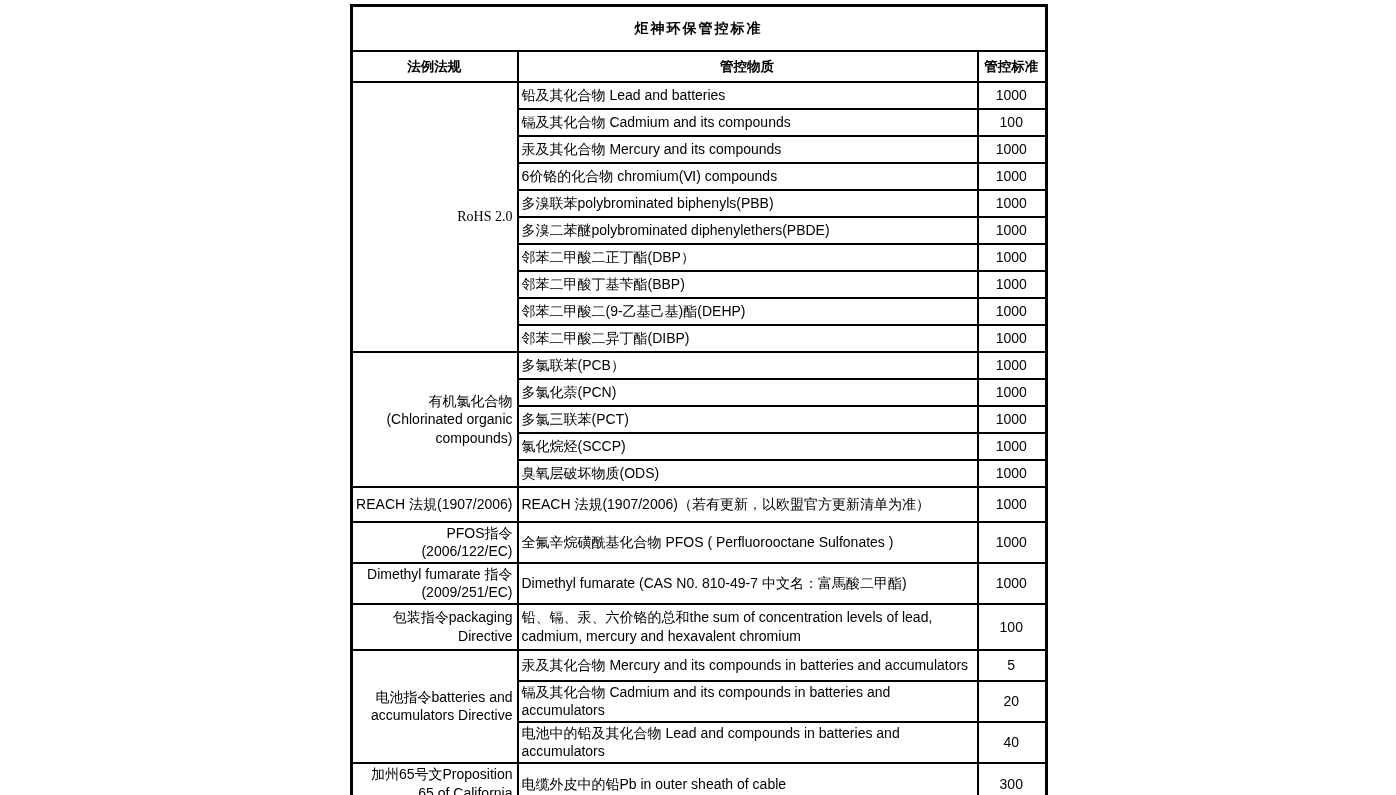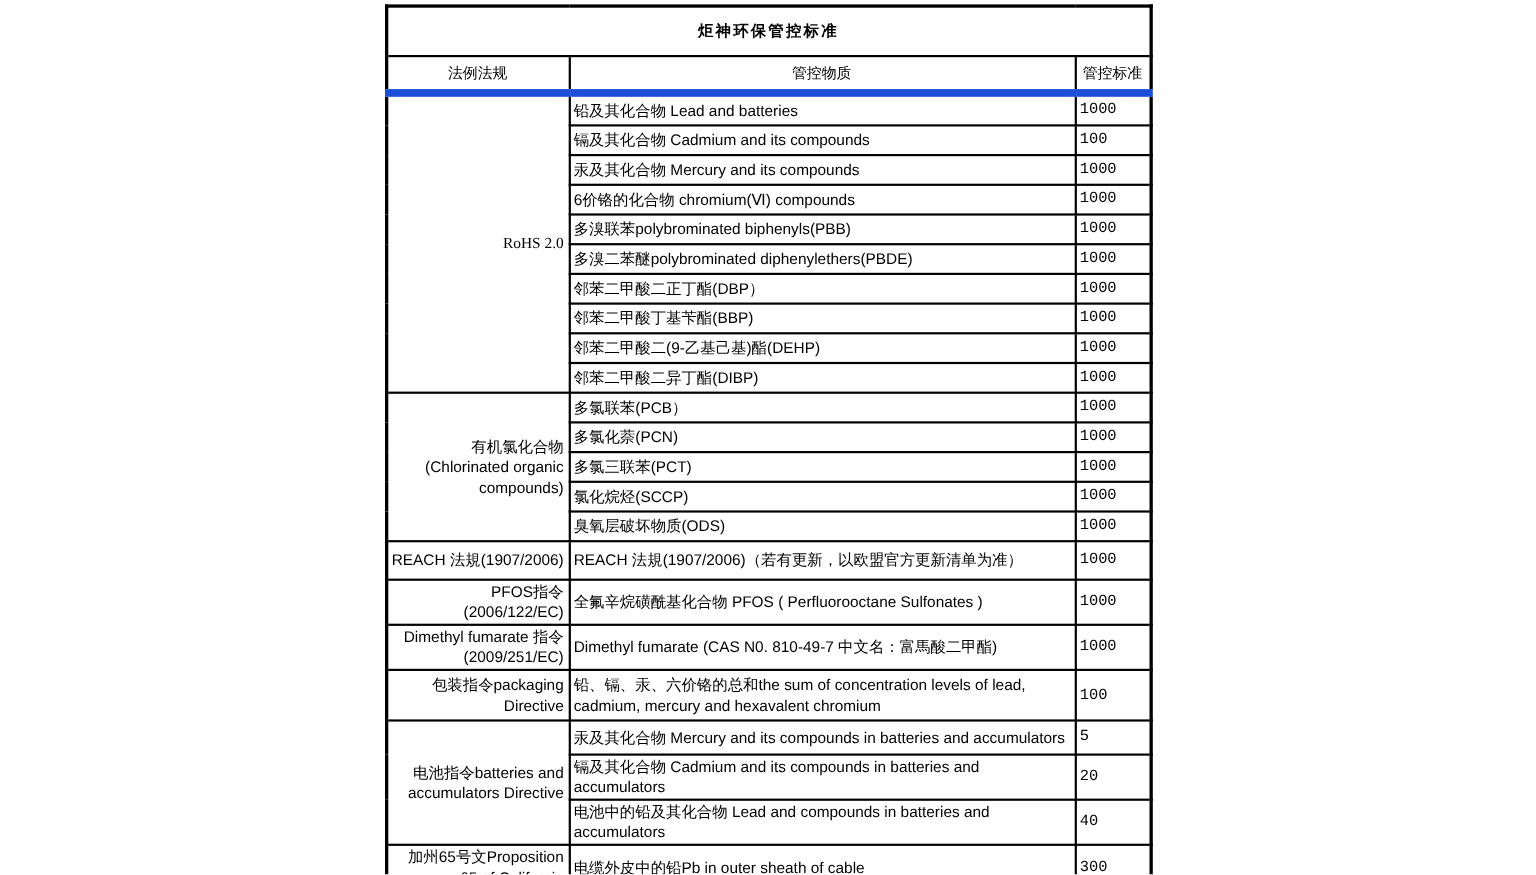--- a/index.html
+++ b/index.html
@@ -36,35 +36,35 @@
   td.title-cell {
     font-size: 30px;
     font-weight: bold;
     text-align: center;
     height: 41px;
     letter-spacing: 2px;
     border-bottom: 3px solid #000000;
     padding: 0;
   }
   tr.header-row td {
-    font-weight: normal;
+    font-weight: bold;
     font-size: 13.5px;
     text-align: center;
     height: 27px;
-    border-bottom: 7px solid #1d4ed8;
+    border-bottom: 1px solid #1d4ed8;
   }
   td.reg {
     text-align: right;
   }
   td.reg.center {
     text-align: right;
     font-family: Liberation Serif, serif;
   }
   td.lim {
-    font-family: Liberation Mono, monospace;
+    text-align: center;
   }
   tr.h27  td { height: 23px; }
   tr.h35  td { height: 31px; }
   tr.h36  td { height: 32px; }
   tr.h37  td { height: 33px; }
   tr.h46  td { height: 42px; }
   tr.h31  td { height: 27px; }
   tr.h34  td { height: 30px; }
   tr.h42  td { height: 38px; }
 </style>

